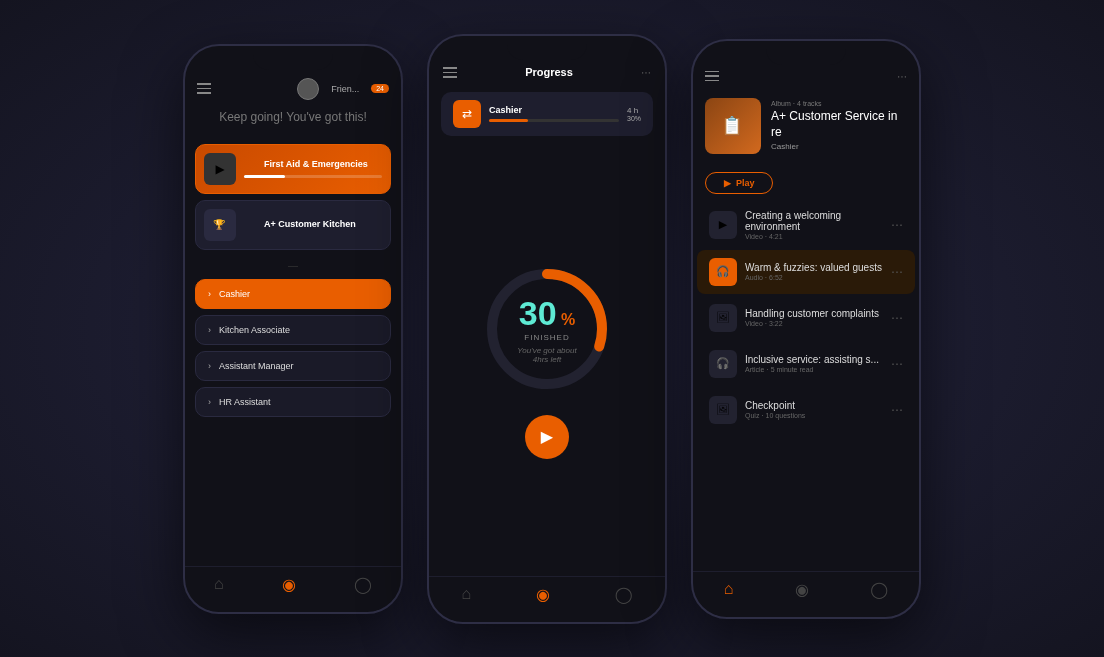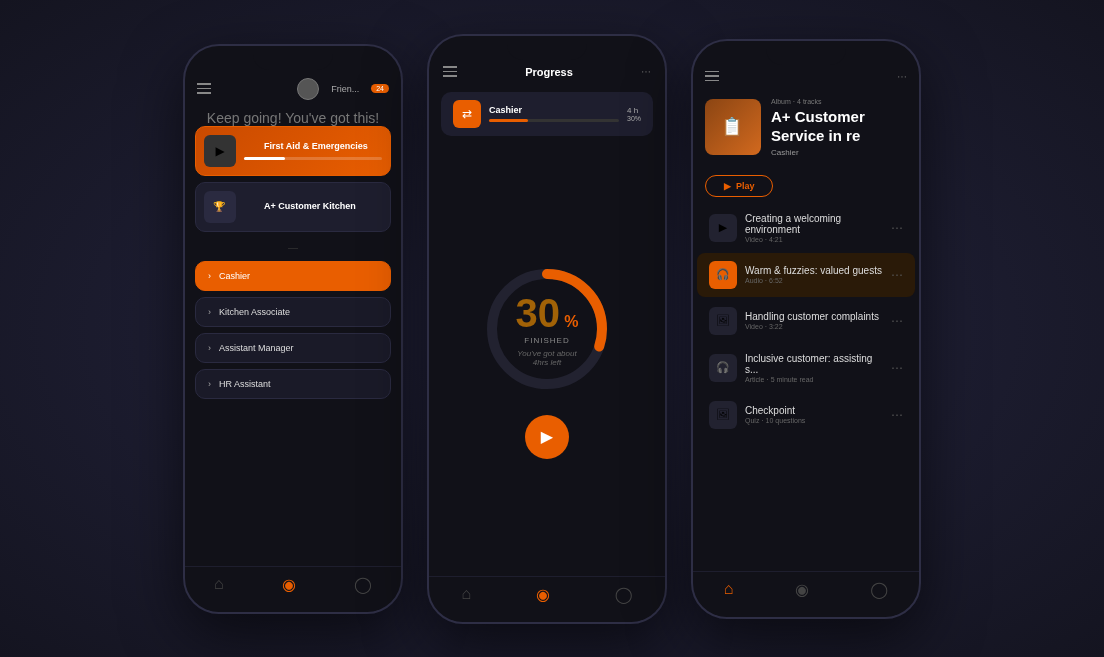--- a/index.html
+++ b/index.html
@@ -87,23 +87,23 @@
     .badge-sm {
       background: #e95e00;
       color: white;
       font-size: 7px;
       border-radius: 8px;
       padding: 1px 5px;
     }
 
     .keep-going {
       text-align: center;
-      font-size: 14px;
+      font-size: 12px;
       color: #777;
-      padding: 4px 0 0;
+      padding: 4px 0 20px;
     }
 
     .course-card {
       margin: 0 10px 6px;
       background: #1e1e2e;
       border-radius: 10px;
       padding: 8px;
       display: flex;
       align-items: center;
       gap: 8px;
@@ -190,21 +190,21 @@
     }
 
     .role-item.selected .role-name {
       color: #fff;
     }
 
     
     .progress-header {
       padding: 30px 14px 8px;
       display: flex;
-      align-items: center;
+      align-items: flex-end;
       justify-content: space-between;
     }
 
     .progress-title {
       font-size: 11px;
       font-weight: 600;
       color: #fff;
       text-align: center;
       flex: 1;
     }
@@ -280,23 +280,23 @@
       flex: 1;
       padding: 10px 0;
     }
 
     .circle-svg {
       width: 140px;
       height: 140px;
     }
 
     .circle-pct-num {
-      font-size: 40px;
+      font-size: 34px;
       font-weight: 700;
-      color: #a16207;
+      color: #5eead4;
     }
 
     .circle-pct-sign {
       font-size: 16px;
       font-weight: 600;
       color: #e95e00;
     }
 
     .circle-finished {
       font-size: 8px;
@@ -359,22 +359,22 @@
       flex: 1;
     }
 
     .album-meta {
       font-size: 7px;
       color: #777;
       margin-bottom: 2px;
     }
 
     .album-title {
-      font-size: 15px;
-      font-weight: 700;
+      font-size: 12px;
+      font-weight: 400;
       color: #fff;
       line-height: 1.3;
     }
 
     .album-subtitle {
       font-size: 8px;
       color: #999;
       margin-top: 2px;
     }
 
@@ -676,21 +676,21 @@
         <div class="track-info">
           <div class="track-name">Handling customer complaints</div>
           <div class="track-meta">Video · 3:22</div>
         </div>
         <span class="track-more">⋯</span>
       </div>
 
       <div class="track-item">
         <div class="track-icon-box">🎧</div>
         <div class="track-info">
-          <div class="track-name">Inclusive customer: assisting s...</div>
+          <div class="track-name">Inclusive service: assisting s...</div>
           <div class="track-meta">Article · 5 minute read</div>
         </div>
         <span class="track-more">⋯</span>
       </div>
 
       <div class="track-item">
         <div class="track-icon-box">🖼</div>
         <div class="track-info">
           <div class="track-name">Checkpoint</div>
           <div class="track-meta">Quiz · 10 questions</div>

